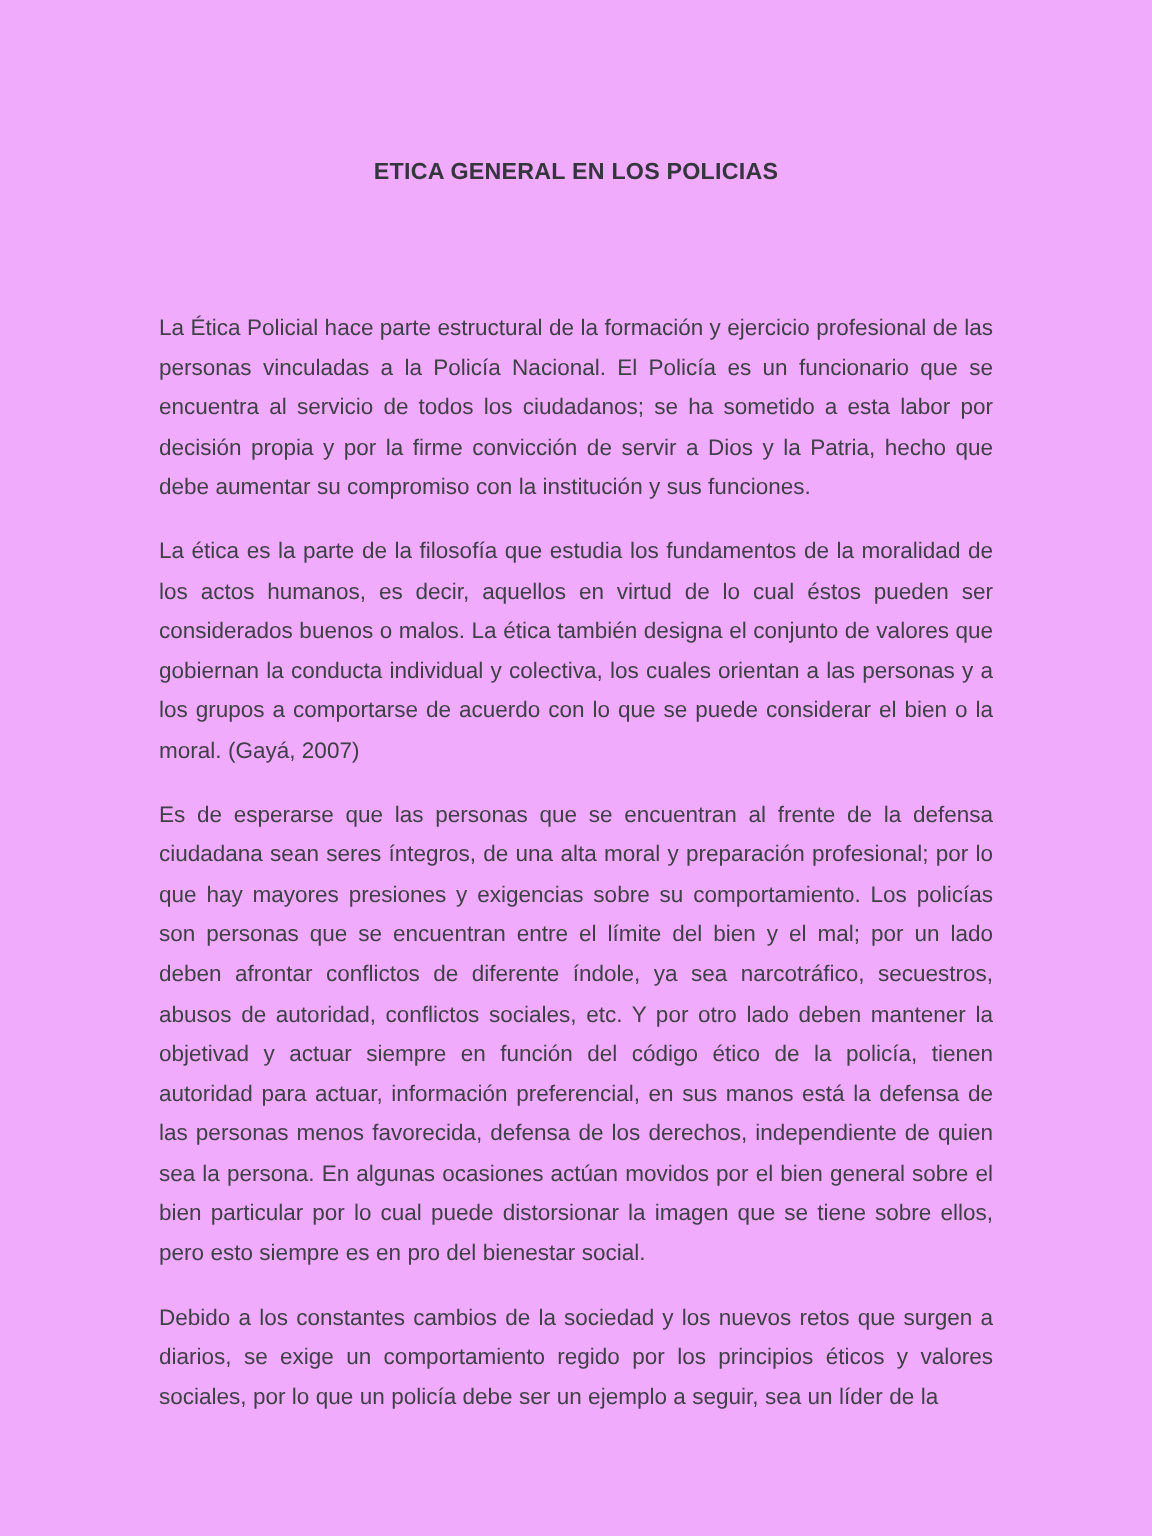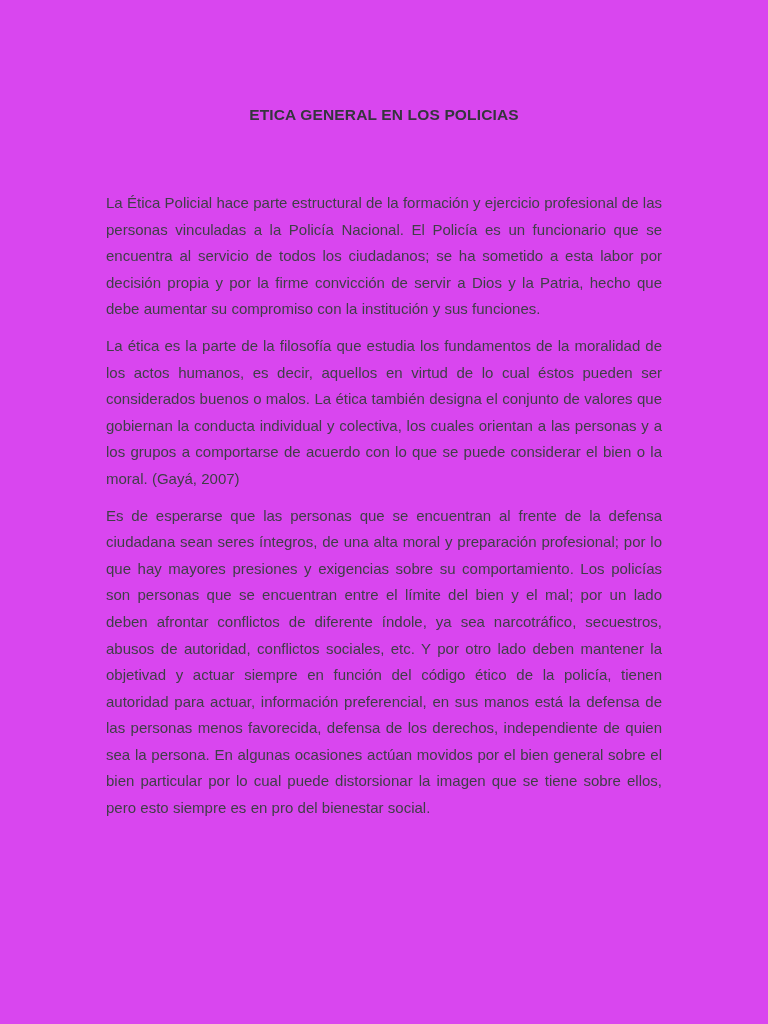--- a/index.html
+++ b/index.html
@@ -14,21 +14,21 @@
     height: 1024px;
     overflow: hidden;
     font-family: "Liberation Sans", sans-serif;
     -webkit-font-smoothing: antialiased;
   }
 
   .page {
     position: relative;
     width: 768px;
     height: 1024px;
-    background: #d946ef;
+    background: #f0abfc;
     box-sizing: border-box;
     overflow: hidden;
   }
 
   .doc-body {
     position: absolute;
     left: 106px;
     top: 0;
     width: 556px;
   }
@@ -50,21 +50,21 @@
   }
 
   .paragraphs {
     position: absolute;
     left: 0;
     top: 190px;
     width: 556px;
   }
 
   p.para {
-    margin: 0 0 10px 0;
+    margin: 16px 0 10px 0;
     padding: 0;
     font-size: 15px;
     line-height: 26.6px;
     color: #3f3f47;
     text-align: justify;
     text-justify: inter-word;
     font-family: "Liberation Sans", sans-serif;
     word-spacing: 0.1px;
   }
 
@@ -91,16 +91,17 @@
     <h1 class="doc-title">ETICA GENERAL EN LOS POLICIAS</h1>
 
     <div class="paragraphs">
 
       <p class="para">La Ética Policial hace parte estructural de la formación y ejercicio profesional de las personas vinculadas a la Policía Nacional. El Policía es un funcionario que se encuentra al servicio de todos los ciudadanos; se ha sometido a esta labor por decisión propia y por la firme convicción de servir a Dios y la Patria, hecho que debe aumentar su compromiso con la institución y sus funciones.</p>
 
       <p class="para"><span>La ética es la parte de la filosofía que estudia los fundamentos de la moralidad de los actos humanos, es decir, aquellos en virtud de lo cual éstos pueden ser considerados buenos o malos. La ética también designa el conjunto de valores que gobiernan la conducta individual y colectiva, los cuales orientan a las personas y a los grupos a comportarse de acuerdo con lo que se puede considerar </span><span class="it">el bien</span><span> o </span><span class="it">la moral.</span><span> (Gayá, 2007)</span></p>
 
       <p class="para">Es de esperarse que las personas que se encuentran al frente de la defensa ciudadana sean seres íntegros, de una alta moral y preparación profesional; por lo que hay mayores presiones y exigencias sobre su comportamiento. Los policías son personas que se encuentran entre el límite del bien y el mal; por un lado deben afrontar conflictos de diferente índole, ya sea narcotráfico, secuestros, abusos de autoridad, conflictos sociales, etc. Y por otro lado deben mantener la objetivad y actuar siempre en función del código ético de la policía, tienen autoridad para actuar, información preferencial, en sus manos está la defensa de las personas menos favorecida, defensa de los derechos, independiente de quien sea la persona.  En algunas ocasiones actúan movidos por el bien general sobre el bien particular por lo cual puede distorsionar la imagen que se tiene sobre ellos, pero esto siempre es en pro del bienestar social.</p>
 
+      <p class="para clipped">Debido a los constantes cambios de la sociedad y los nuevos retos que surgen a diarios, se exige un comportamiento regido por los principios éticos y valores sociales, por lo que un policía debe ser un ejemplo a seguir, sea un líder de la</p>
 
     </div>
   </div>
 </div>
 
 </body></html>

